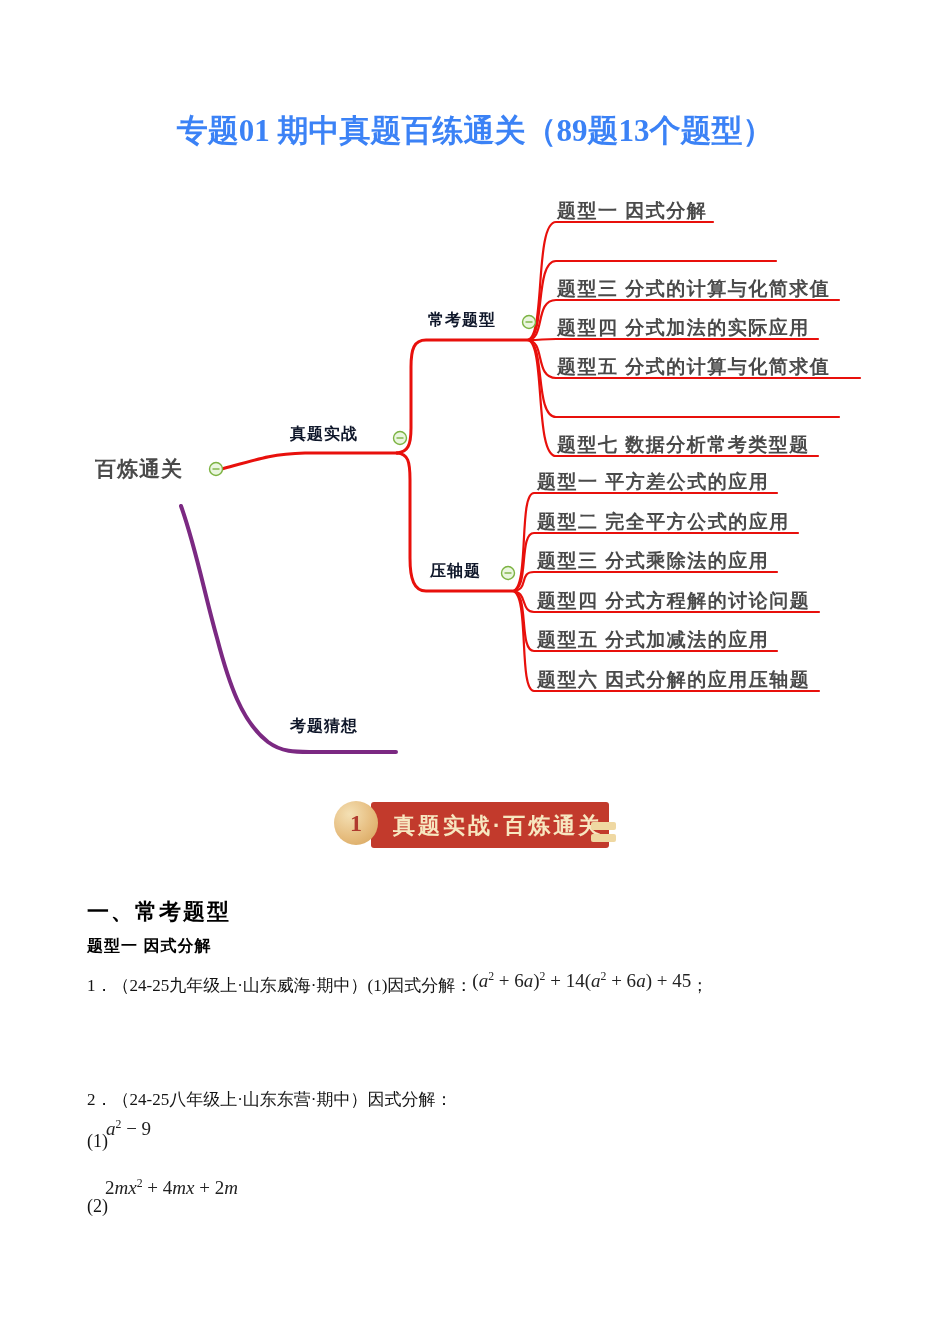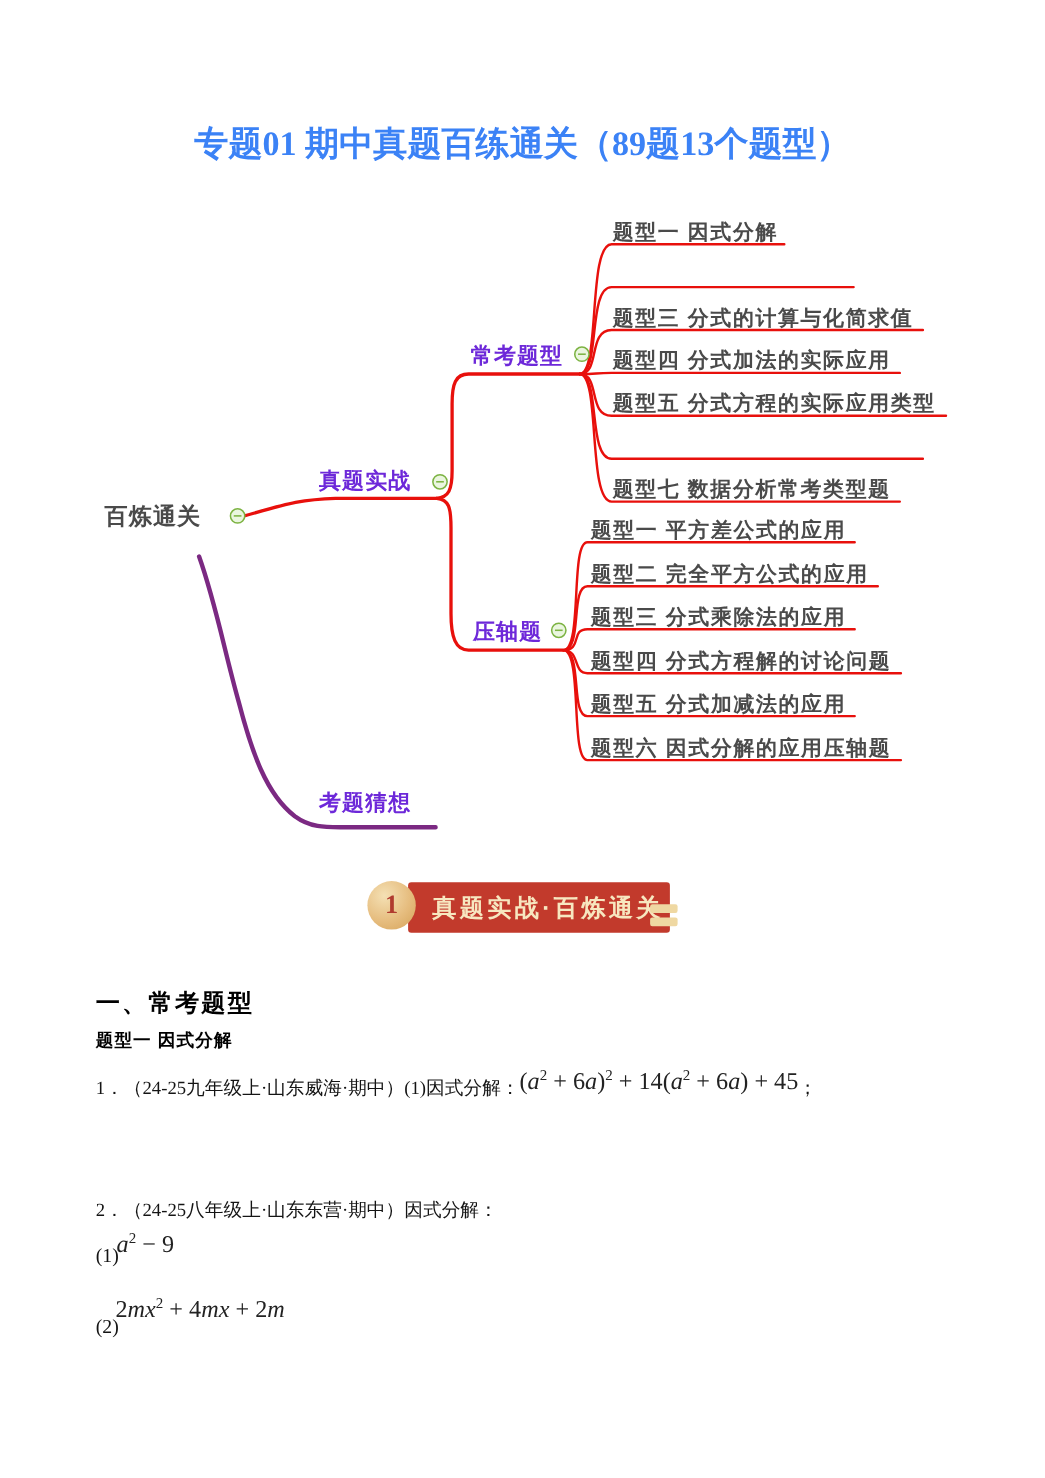--- a/index.html
+++ b/index.html
@@ -4,38 +4,38 @@
 <style>
   html,body{margin:0;padding:0;background:#ffffff;}
   .page{position:relative;width:950px;height:1344px;background:#ffffff;overflow:hidden;
         font-family:"Liberation Sans",sans-serif;}
   
   .doc-title{position:absolute;left:0;top:110px;width:950px;text-align:center;
              font-family:"Liberation Serif",serif;font-weight:bold;font-size:31px;color:#3b82f6;}
   
   .mm-svg{position:absolute;left:0;top:0;}
   .mm-root{position:absolute;font-weight:bold;font-size:21px;color:#4a4a4a;letter-spacing:1px;white-space:nowrap;}
-  .mm-node{position:absolute;font-weight:bold;font-size:20px;color:#6d28d9;letter-spacing:1px;white-space:nowrap;}
+  .mm-node{position:absolute;font-weight:bold;font-size:16px;color:#0f172a;letter-spacing:1px;white-space:nowrap;}
   .mm-item{position:absolute;font-weight:bold;font-size:19px;color:#4a4a4a;letter-spacing:1.5px;white-space:nowrap;}
   
   .banner-rect{position:absolute;left:371px;top:802px;width:238px;height:46px;background:#c23a2c;border-radius:3px;}
   .banner-title{position:absolute;left:393px;top:811px;width:200px;text-align:center;
                 font-weight:bold;font-size:22px;color:#f7e7c0;letter-spacing:3px;white-space:nowrap;}
   .banner-circle{position:absolute;left:334px;top:801px;width:44px;height:44px;border-radius:50%;
                  background:radial-gradient(circle at 35% 30%, #f4e0b4, #e6bd7f 55%, #d5a258);
                  display:flex;align-items:center;justify-content:center;}
   .banner-num{font-family:"Liberation Serif",serif;font-weight:bold;font-size:24px;color:#b03a2e;}
   .banner-bar{position:absolute;width:25px;height:8px;background:#efd8a2;border-radius:2px;}
   .bar1{left:591px;top:822px;}
   .bar2{left:591px;top:834px;}
   
   .sec-heading{position:absolute;left:87px;top:897px;font-weight:bold;font-size:22px;color:#000;letter-spacing:2px;}
   .sub-heading{position:absolute;left:87px;top:936px;font-weight:bold;font-size:16px;color:#000;letter-spacing:1px;}
   .doc-line{position:absolute;font-family:"Liberation Serif",serif;font-size:17px;color:#141414;white-space:nowrap;}
-  .math{font-family:"Liberation Serif",serif;font-size:22px;color:#222;}
+  .math{font-family:"Liberation Serif",serif;font-size:19px;color:#222;}
   .math sup{font-size:0.62em;}
   .math .var{font-style:italic;}
   .raised{position:relative;top:-4px;}
   .plabel{font-family:"Liberation Serif",serif;font-size:18px;color:#141414;}
 </style>
 </head>
 <body>
 
 <div class="page">
 
@@ -92,21 +92,21 @@
 
   <div class="mm-root" style="left:95px;top:455px">百炼通关</div>
   <div class="mm-node" style="left:290px;top:424px">真题实战</div>
   <div class="mm-node" style="left:428px;top:310px">常考题型</div>
   <div class="mm-node" style="left:430px;top:561px">压轴题</div>
   <div class="mm-node" style="left:290px;top:716px">考题猜想</div>
 
   <div class="mm-item" style="left:557px;top:198px">题型一 因式分解</div>
   <div class="mm-item" style="left:557px;top:276px">题型三 分式的计算与化简求值</div>
   <div class="mm-item" style="left:557px;top:315px">题型四 分式加法的实际应用</div>
-  <div class="mm-item" style="left:557px;top:354px">题型五 分式方程的实际应用类型</div>
+  <div class="mm-item" style="left:557px;top:354px">题型五 分式的计算与化简求值</div>
   <div class="mm-item" style="left:557px;top:432px">题型七 数据分析常考类型题</div>
 
   <div class="mm-item" style="left:537px;top:469px">题型一 平方差公式的应用</div>
   <div class="mm-item" style="left:537px;top:509px">题型二 完全平方公式的应用</div>
   <div class="mm-item" style="left:537px;top:548px">题型三 分式乘除法的应用</div>
   <div class="mm-item" style="left:537px;top:588px">题型四 分式方程解的讨论问题</div>
   <div class="mm-item" style="left:537px;top:627px">题型五 分式加减法的应用</div>
   <div class="mm-item" style="left:537px;top:667px">题型六 因式分解的应用压轴题</div>
 
   <div class="banner-rect"></div>

